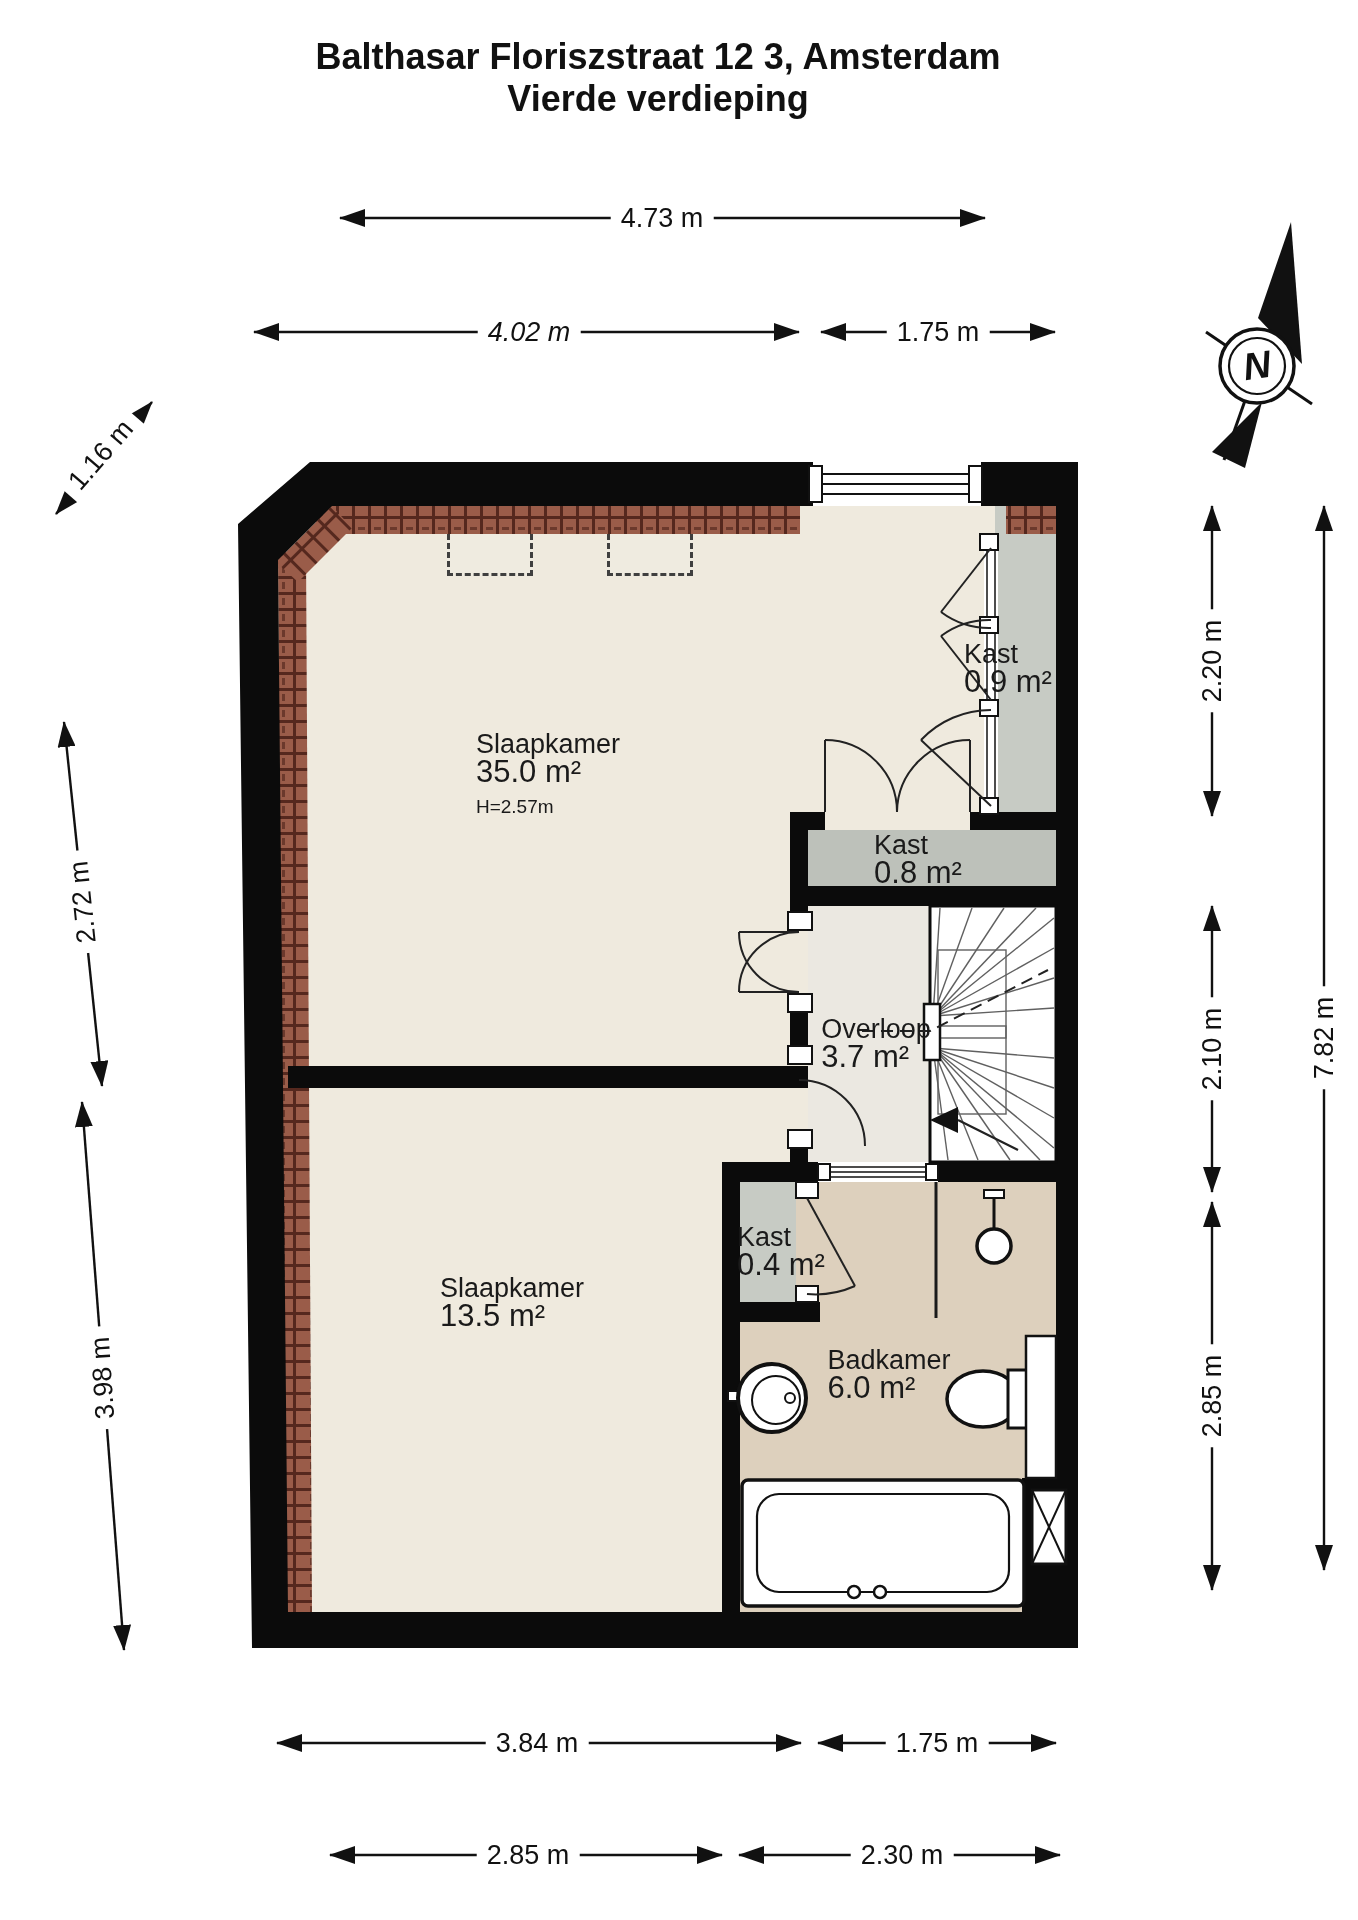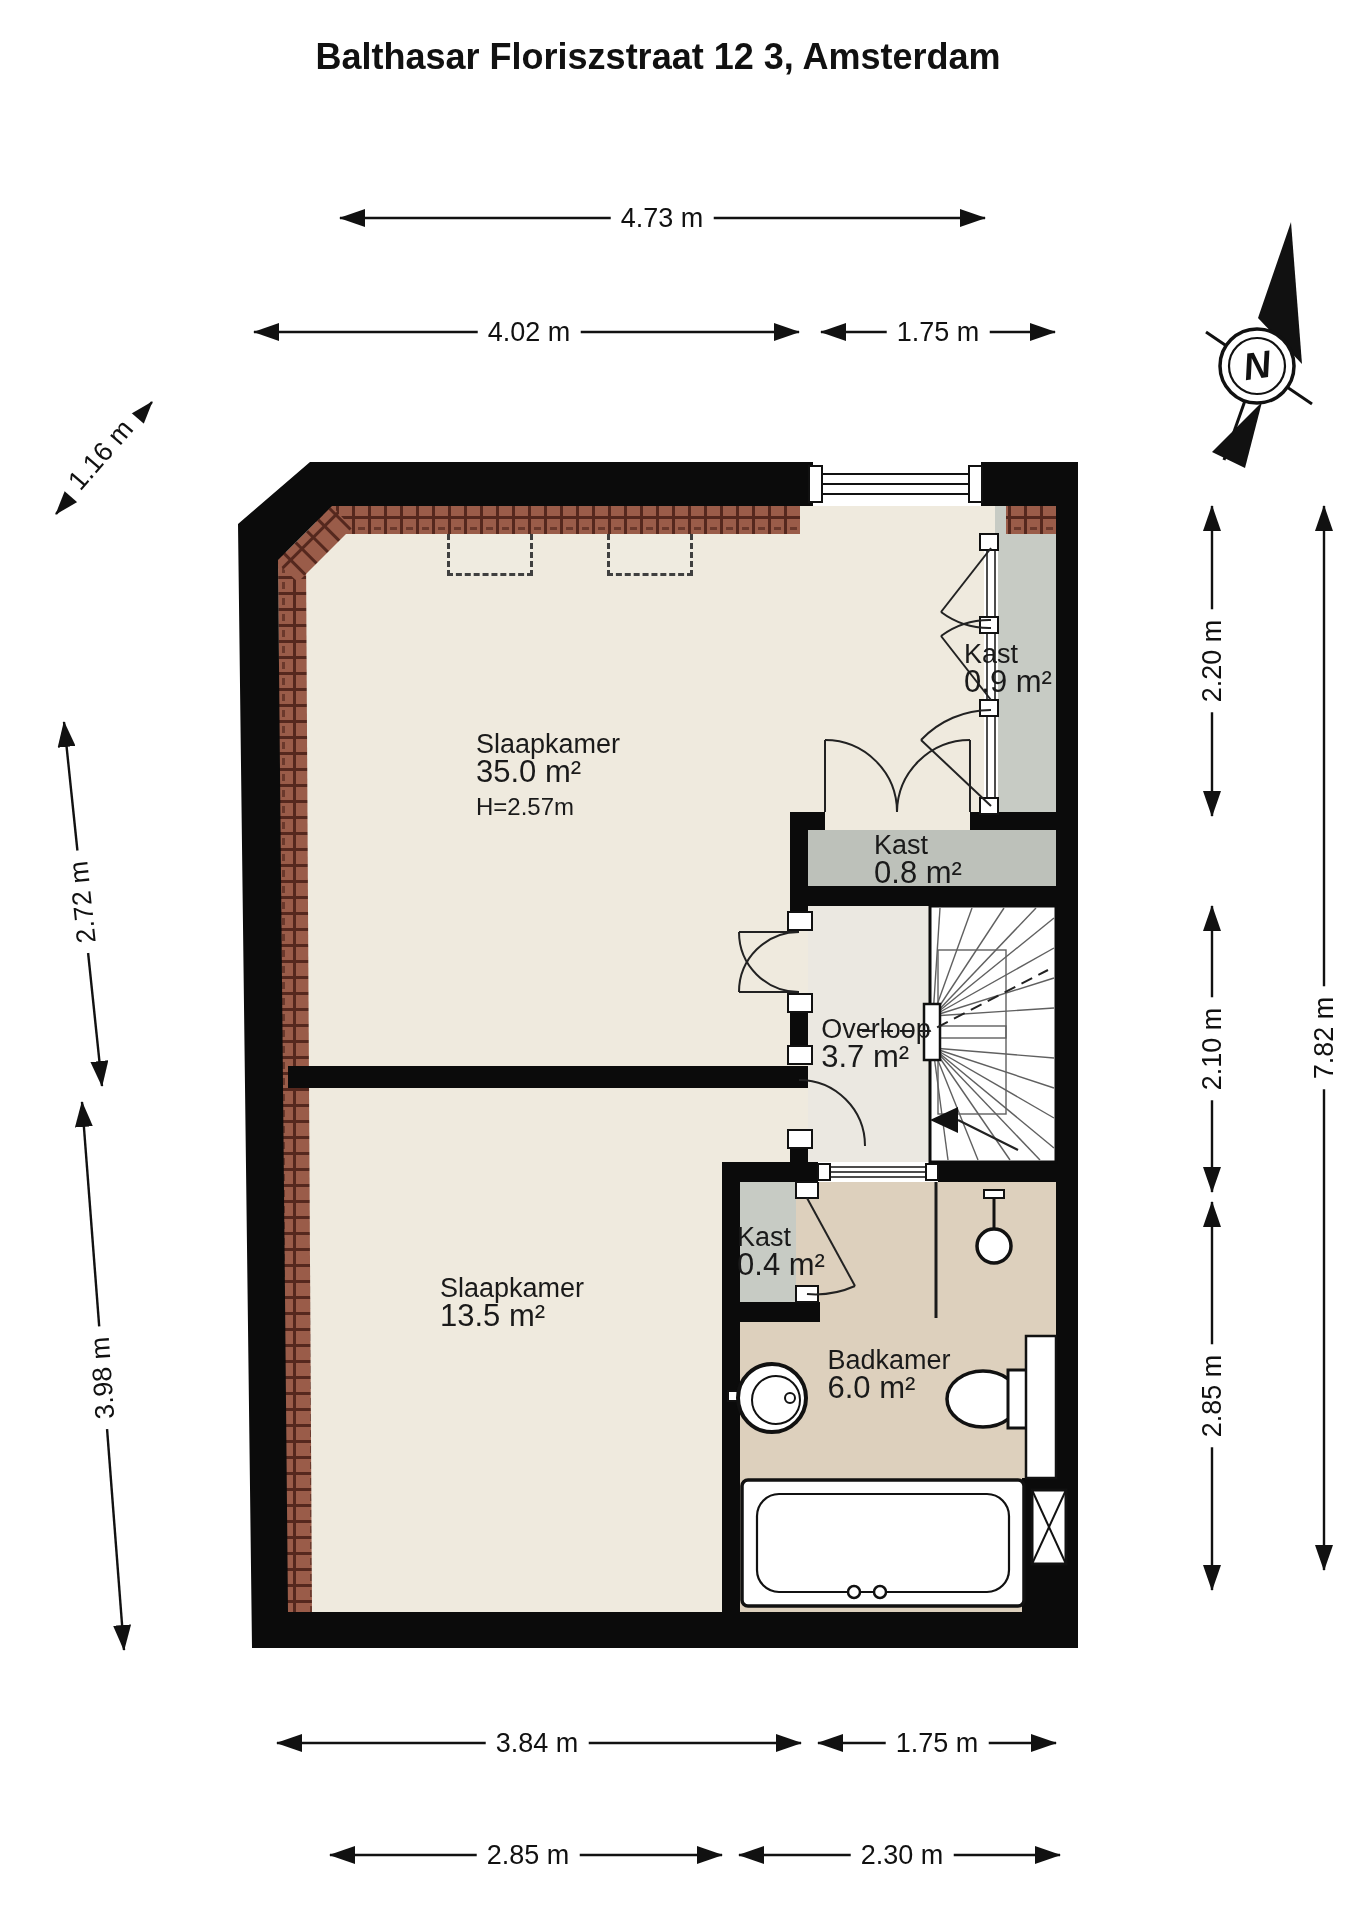--- a/index.html
+++ b/index.html
@@ -11,29 +11,30 @@
   .lbl{position:absolute;transform:translate(-50%,-50%);font-size:27px;line-height:27px;
        color:#1a1a1a;white-space:nowrap;text-align:left;z-index:8;}
   .lbl .sub{font-size:31px;}
   .dimlbl{position:absolute;transform:translate(-50%,-50%);font-size:27px;color:#111;
           background:#fff;padding:1px 10px;white-space:nowrap;z-index:8;}
   .rot90{transform:translate(-50%,-50%) rotate(-90deg);}
   .skylight{position:absolute;background:#efebe0;border:3px dashed #3f3f3f;z-index:4;}
   svg{position:absolute;left:0;top:0;z-index:5;}
   #northN{position:absolute;left:1257px;top:366px;transform:translate(-50%,-50%) rotate(-8deg);
           font-size:38px;font-weight:bold;font-style:italic;color:#111;z-index:9;}
-  .hsmall{font-size:24px;margin-top:8px;}
+  .hsmall{font-size:19px;margin-top:8px;}
 </style>
 </head>
 <body>
 
 <div id="page">
 
   <div id="title">
     <div>Balthasar Floriszstraat 12 3, Amsterdam</div>
+    <div>Vierde verdieping</div>
   </div>
 
   <div class="floor" style="left:270px;top:500px;width:790px;height:1116px;background:#efeade;"></div>
   <div class="floor" style="left:995px;top:506px;width:61px;height:306px;background:#c7cbc4;"></div>
   <div class="floor" style="left:808px;top:830px;width:248px;height:56px;background:#bdc1ba;"></div>
   <div class="floor" style="left:808px;top:906px;width:122px;height:256px;background:#ebe8e1;"></div>
   <div class="floor" style="left:740px;top:1182px;width:316px;height:430px;background:#ddd0bd;"></div>
   <div class="floor" style="left:740px;top:1182px;width:56px;height:120px;background:#c7cbc4;"></div>
 
   <div class="skylight" style="left:447px;top:516px;width:80px;height:54px;"></div>
@@ -261,21 +262,21 @@
   <div class="lbl" style="left:512px;top:1302px;">
     <div>Slaapkamer</div>
     <div class="sub">13.5 m²</div>
   </div>
   <div class="lbl" style="left:889px;top:1374px;">
     <div>Badkamer</div>
     <div class="sub">6.0 m²</div>
   </div>
 
   <div class="dimlbl" style="left:662px;top:218px;">4.73 m</div>
-  <div class="dimlbl" style="left:529px;top:332px;">4.02 m</div>
+  <div class="dimlbl" style="left:529px;top:332px;font-style:italic;">4.02 m</div>
   <div class="dimlbl" style="left:938px;top:332px;">1.75 m</div>
   <div class="dimlbl" style="left:101px;top:455px;transform:translate(-50%,-50%) rotate(-49deg);">1.16 m</div>
   <div class="dimlbl" style="left:83px;top:902px;transform:translate(-50%,-50%) rotate(-96deg);">2.72 m</div>
   <div class="dimlbl" style="left:103px;top:1378px;transform:translate(-50%,-50%) rotate(-94deg);">3.98 m</div>
   <div class="dimlbl rot90" style="left:1212px;top:661px;">2.20 m</div>
   <div class="dimlbl rot90" style="left:1212px;top:1049px;">2.10 m</div>
   <div class="dimlbl rot90" style="left:1212px;top:1396px;">2.85 m</div>
   <div class="dimlbl rot90" style="left:1324px;top:1038px;">7.82 m</div>
   <div class="dimlbl" style="left:537px;top:1743px;">3.84 m</div>
   <div class="dimlbl" style="left:937px;top:1743px;">1.75 m</div>

